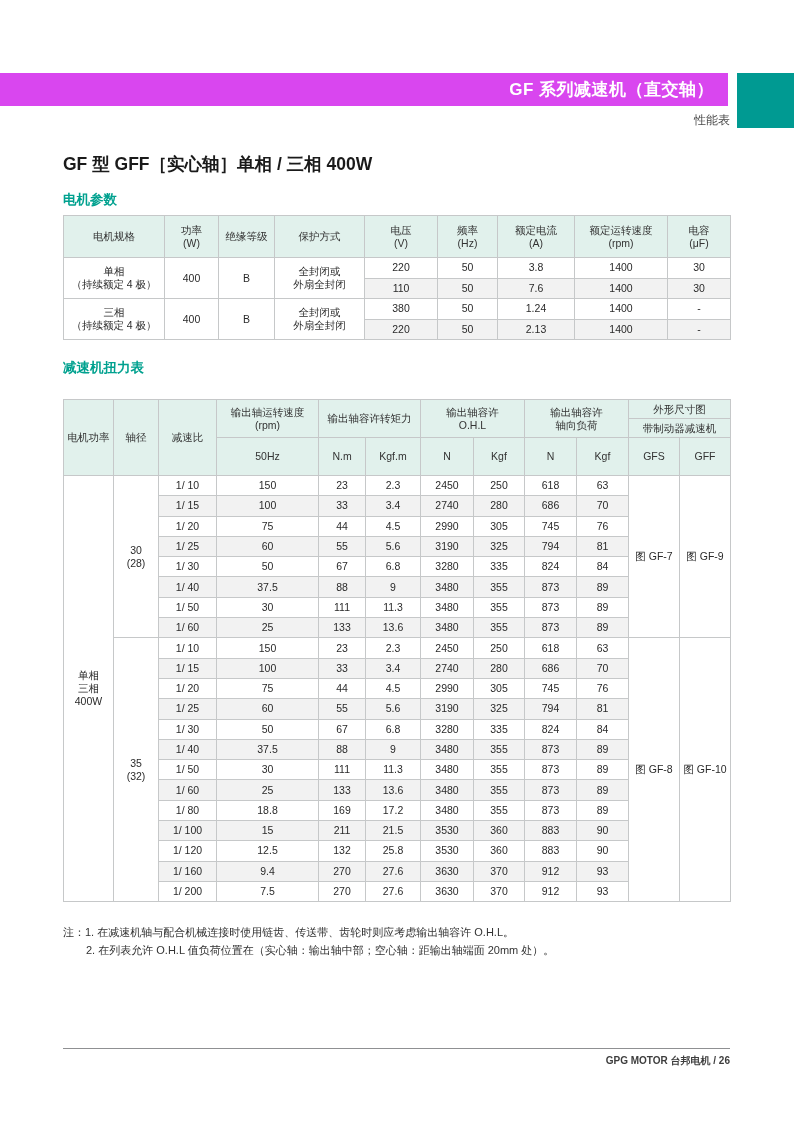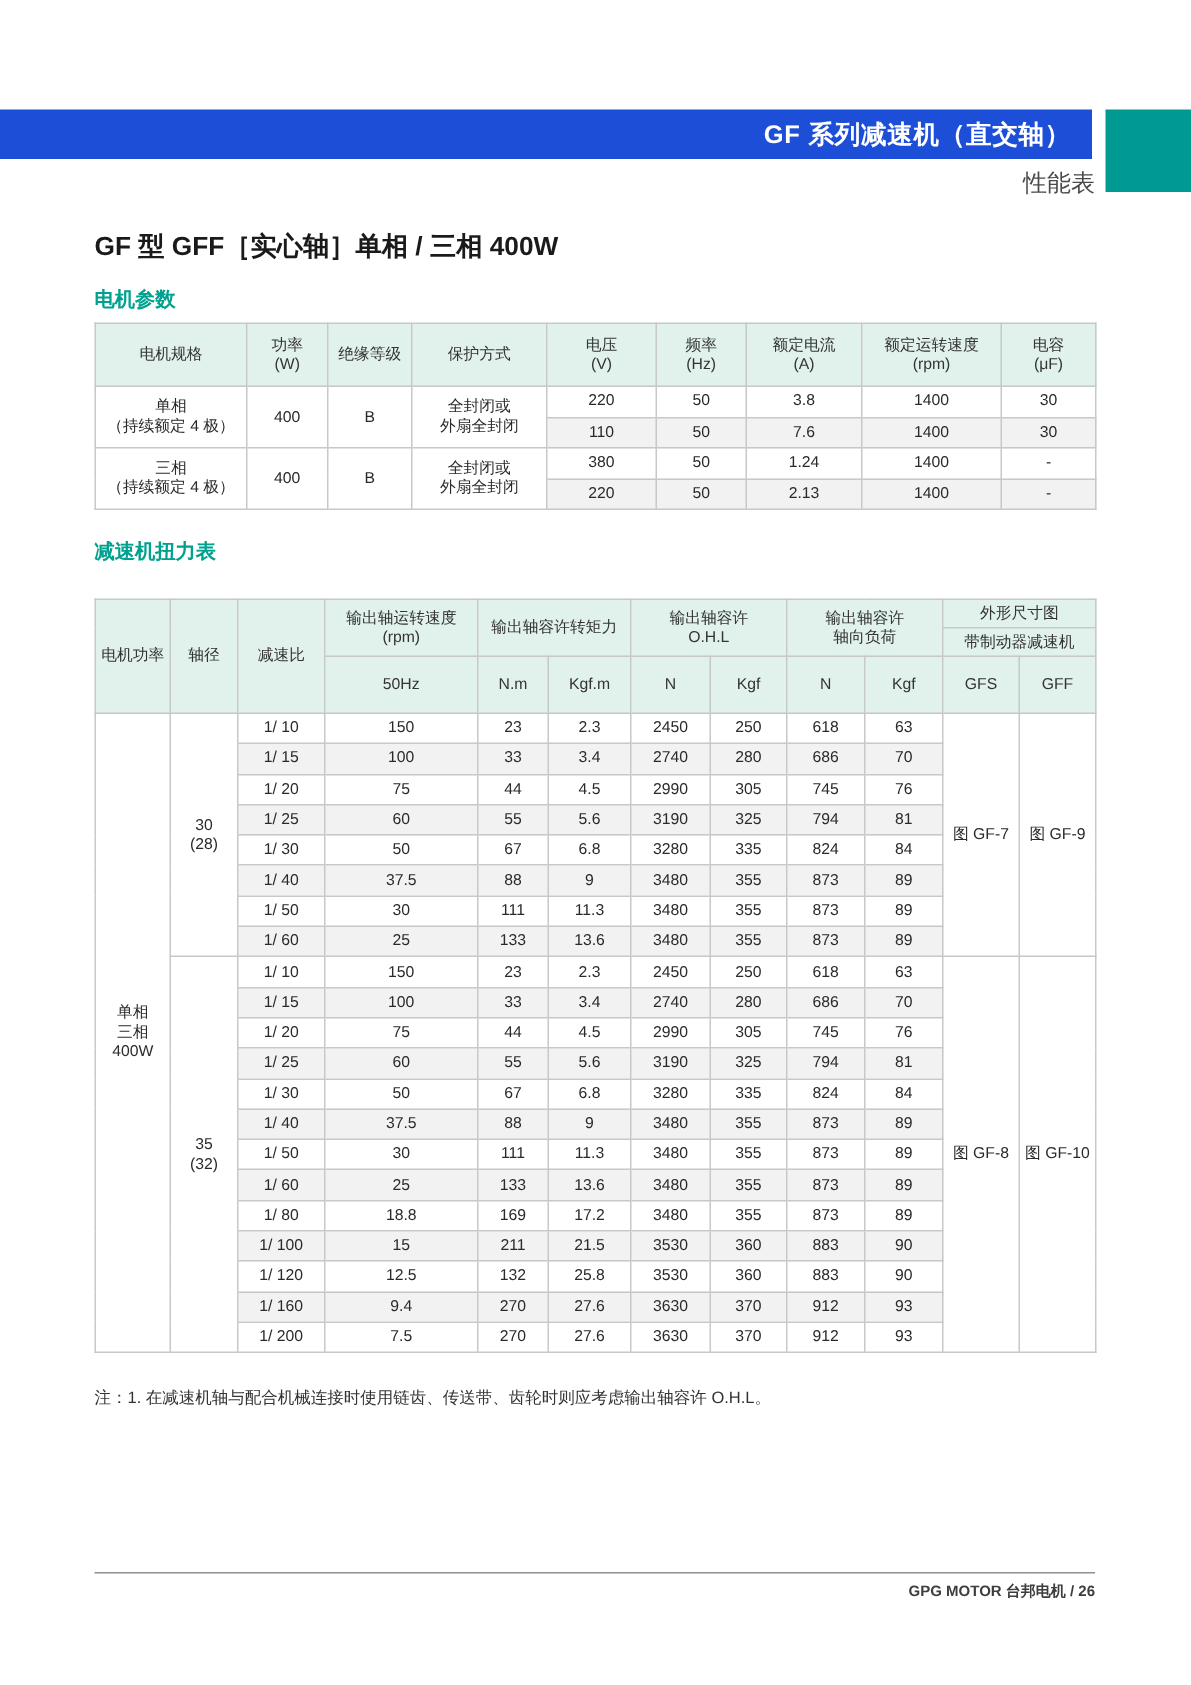--- a/index.html
+++ b/index.html
@@ -4,26 +4,26 @@
 <style>
   html,body { margin:0; padding:0; background:#ffffff; }
   .page {
     position:relative; width:794px; height:1123px; background:#ffffff;
     font-family:"Liberation Sans","DejaVu Sans",sans-serif; color:#222;
     overflow:hidden;
   }
   
   .banner {
     position:absolute; left:0; top:73px; width:728px; height:33px;
-    background:#1d4ed8; color:#ffffff; font-size:17px; font-weight:bold;
+    background:#d946ef; color:#ffffff; font-size:17px; font-weight:bold;
     line-height:33px; text-align:right; padding-right:14px; box-sizing:border-box;
     letter-spacing:0.5px;
   }
   .corner-square { position:absolute; left:737px; top:73px; width:57px; height:55px; background:#009a92; }
-  .tab-label { position:absolute; right:64px; top:112px; font-size:16px; color:#4a4a4a;font-family:Liberation Mono, monospace; }
+  .tab-label { position:absolute; right:64px; top:112px; font-size:12px; color:#4a4a4a;font-family:Liberation Mono, monospace; }
   
   .content { position:absolute; left:63px; top:150px; width:667px; }
   .title-line { font-size:17.5px; font-weight:bold; color:#1a1a1a; line-height:28px; margin:0; }
   .section-label { font-size:13.5px; font-weight:bold; color:#00a18f; margin-top:13px; margin-bottom:6px; }
   .section-label.second { margin-top:19px; margin-bottom:22px; }
   
   table { border-collapse:collapse; table-layout:fixed; width:667px; border:1.5px solid #4b4b4d; }
   td { border:1px solid #c6c8c9; text-align:center; vertical-align:middle;
        font-size:10.5px; color:#2a2a2a; padding:0 1px; white-space:pre-line; line-height:13px; }
   thead td { background:#e1f1ec; color:#333; }
@@ -396,20 +396,23 @@
             <td>93</td>
           </tr>
         </tbody>
     </table>
 
     <div class="notes">
       <div class="note-line">
         <span class="note-prefix">注：</span>
         <span>1. 在减速机轴与配合机械连接时使用链齿、传送带、齿轮时则应考虑输出轴容许 O.H.L。</span>
       </div>
+      <div class="note-line indent">
+        <span>2. 在列表允许 O.H.L 值负荷位置在（实心轴：输出轴中部；空心轴：距输出轴端面 20mm 处）。</span>
+      </div>
     </div>
 
   </div>
 
   <div class="footer">
     <div class="footer-text">GPG MOTOR 台邦电机  /  26</div>
   </div>
 
 </div>
 

